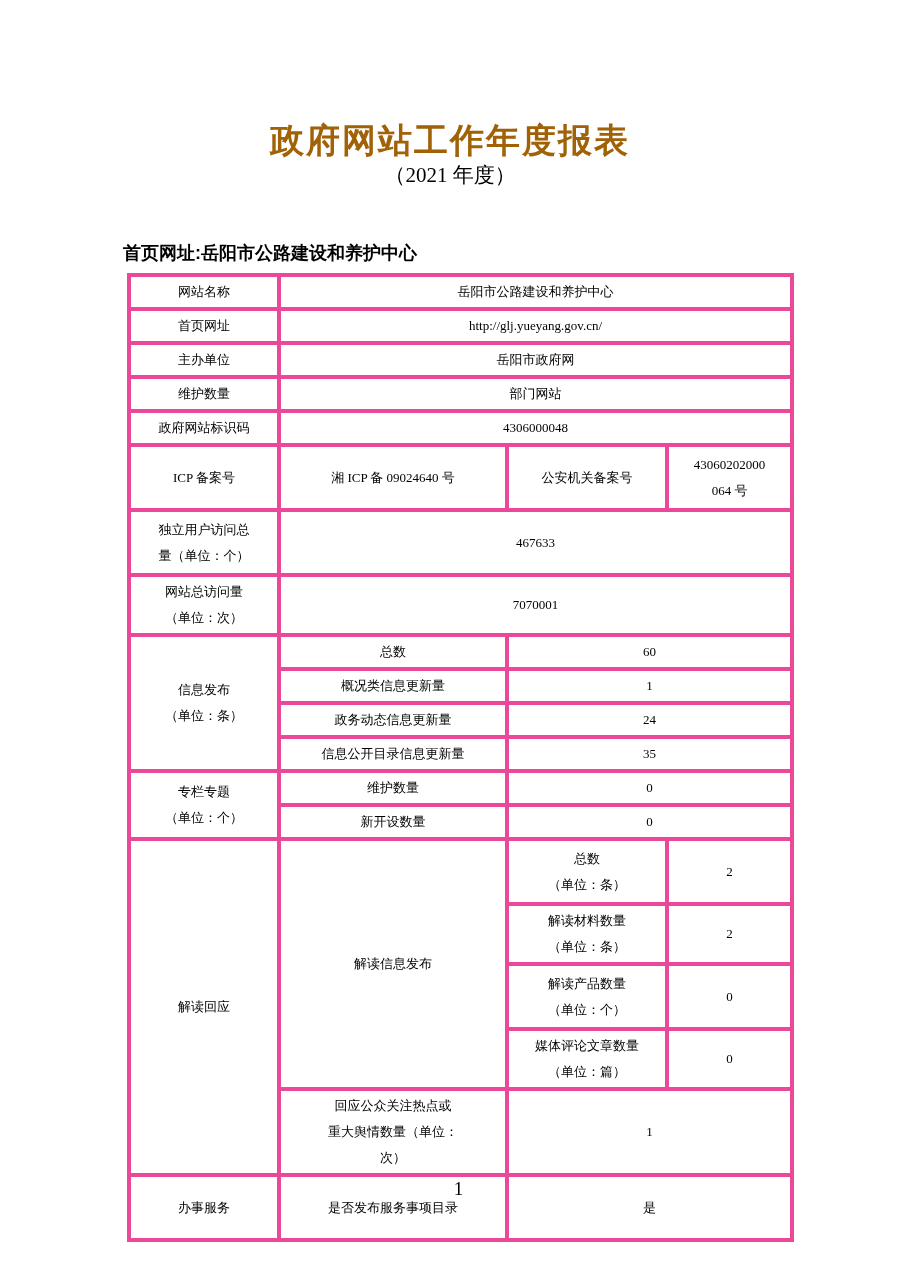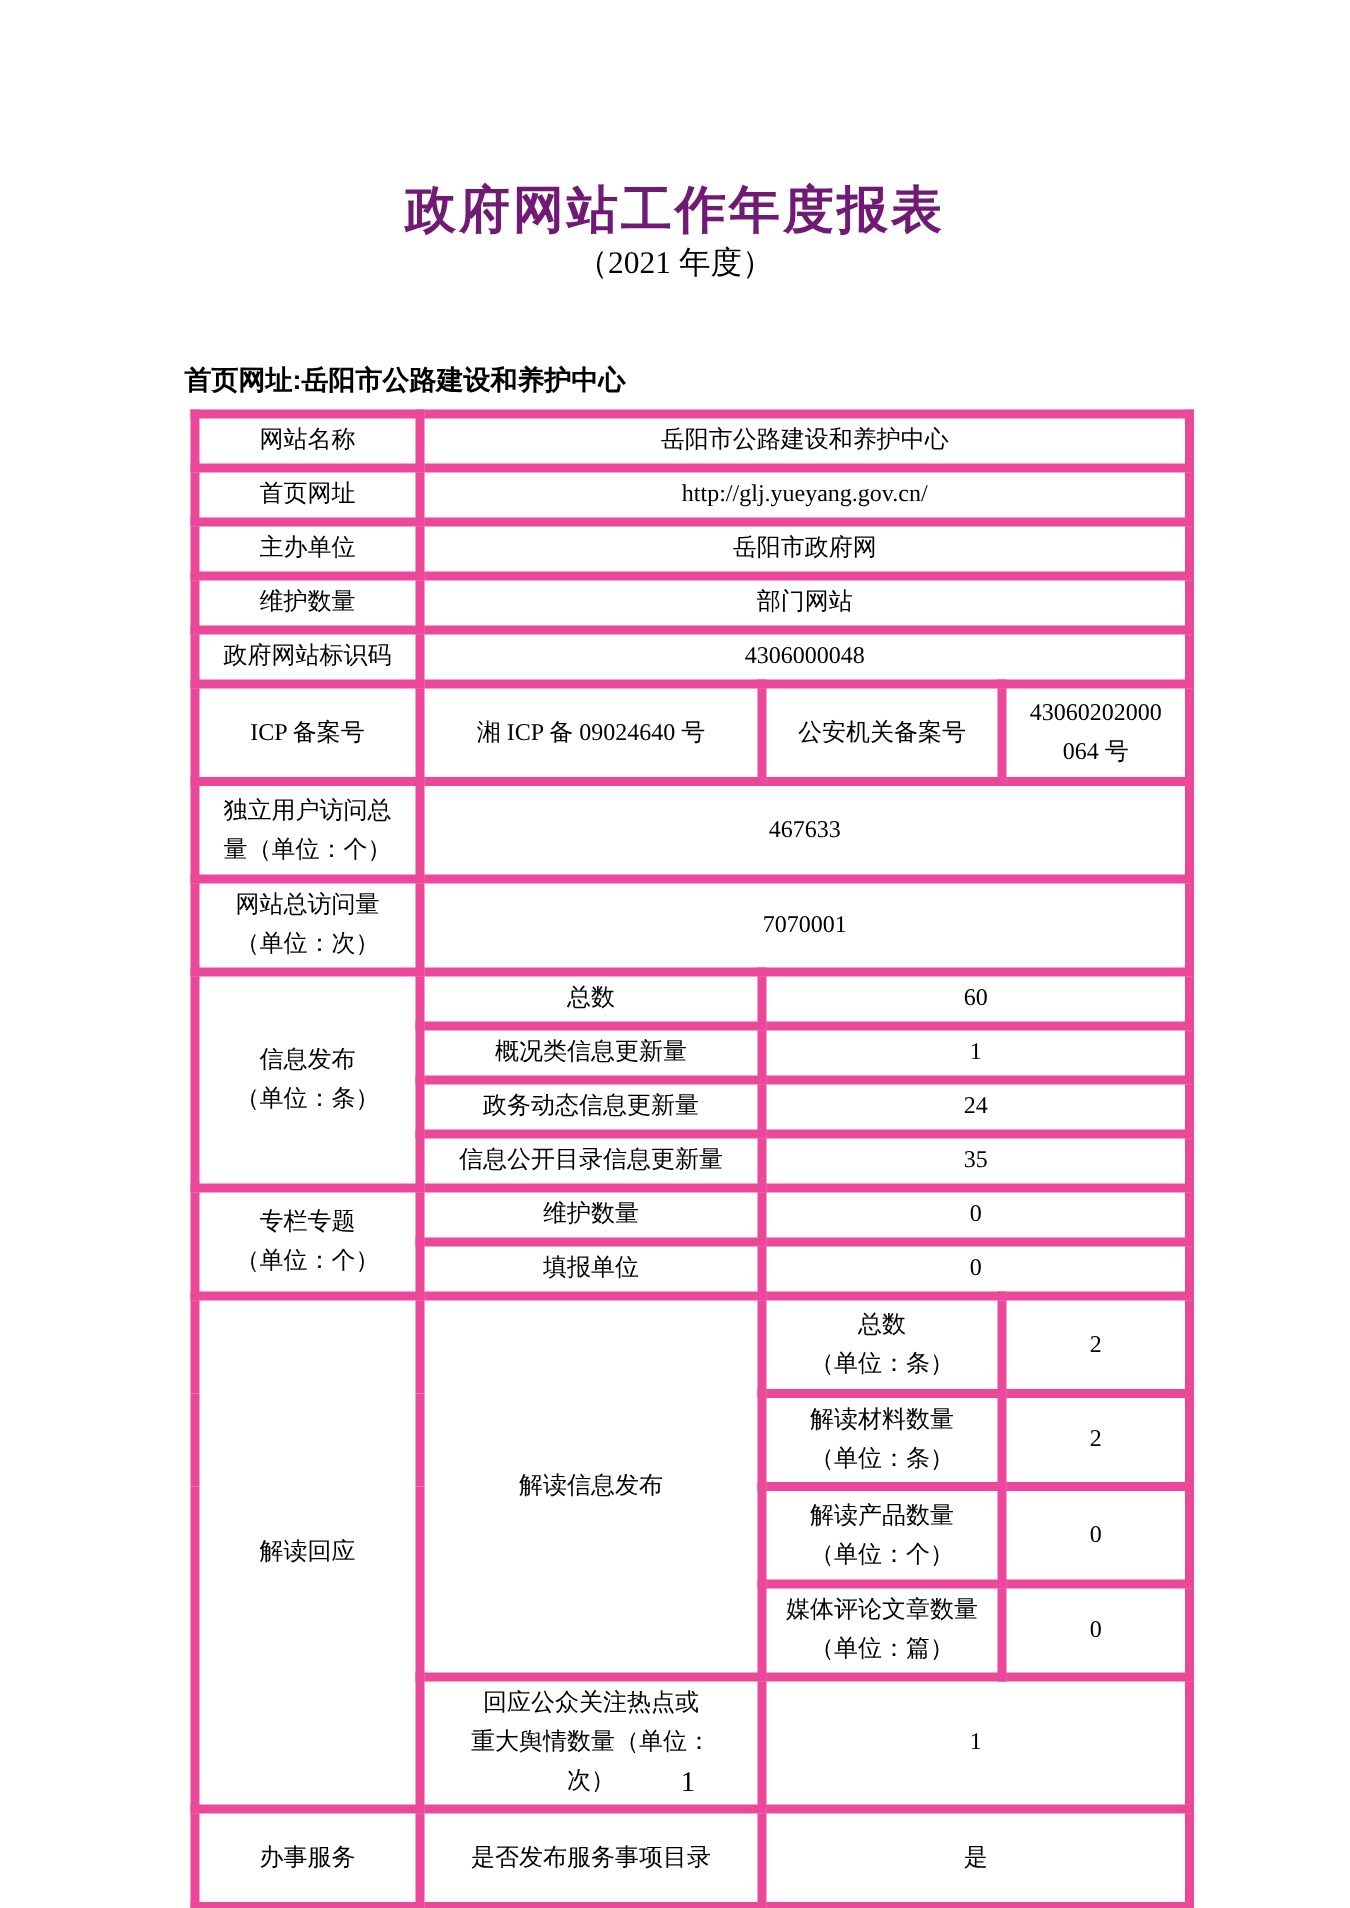--- a/index.html
+++ b/index.html
@@ -3,43 +3,43 @@
 <meta charset="utf-8">
 <style>
   html, body { margin:0; padding:0; background:#ffffff; }
   .page {
     position:relative; width:900px; height:1272px; background:#ffffff;
     color:#000; font-family:"Liberation Serif", serif; overflow:hidden;
   }
   .doc-title {
     margin:0; padding-top:118px; text-align:center;
     font-family:"Liberation Sans", sans-serif; font-weight:bold;
-    font-size:34px; line-height:44px; letter-spacing:2px; color:#701a75;
+    font-size:34px; line-height:44px; letter-spacing:2px; color:#a16207;
   }
   .doc-subtitle {
     text-align:center; font-size:21px; line-height:27px; color:#000;
   }
   .reporting-unit {
     margin:52px 0 7px 123px;
     font-family:"Liberation Sans", sans-serif; font-weight:bold;
     font-size:18px; line-height:25px; color:#000;
   }
   table.report-table {
     border-collapse:collapse; table-layout:fixed;
     width:663px; margin-left:127px;
     border:2px solid #000;
   }
   .report-table col.c1 { width:150px; }
   .report-table col.c2 { width:228px; }
   .report-table col.c3 { width:160px; }
   .report-table col.c4 { width:125px; }
   .report-table td {
-    border:6px solid #ec4899;
+    border:4px solid #ec4899;
     text-align:center; vertical-align:middle;
-    font-size:16px; line-height:26px;
+    font-size:13px; line-height:26px;
     padding:2px 3px; overflow:hidden; color:#000;
   }
   .pre { white-space:pre-line; }
   .ta-left { text-align:left; }
   .va-top { vertical-align:top; padding-top:6px; }
   .va-bottom { vertical-align:bottom; padding-bottom:3px; }
   tr.h30 { height:30px; } tr.h31 { height:31px; } tr.h32 { height:32px; }
   tr.h52 { height:52px; } tr.h53 { height:65px; } tr.h54 { height:54px; }
   tr.h78 { height:78px; }
   .page-number {
@@ -123,21 +123,21 @@
         <td colspan="2">35</td>
       </tr>
 
       <tr class="h31">
         <td rowspan="2" class="pre">专栏专题
 （单位：个）</td>
         <td>维护数量</td>
         <td colspan="2">0</td>
       </tr>
       <tr class="h31">
-        <td>填报单位</td>
+        <td>新开设数量</td>
         <td colspan="2">0</td>
       </tr>
 
       <tr class="h53">
         <td rowspan="5">解读回应</td>
         <td rowspan="4">解读信息发布</td>
         <td class="pre">总数
 （单位：条）</td>
         <td>2</td>
       </tr>

